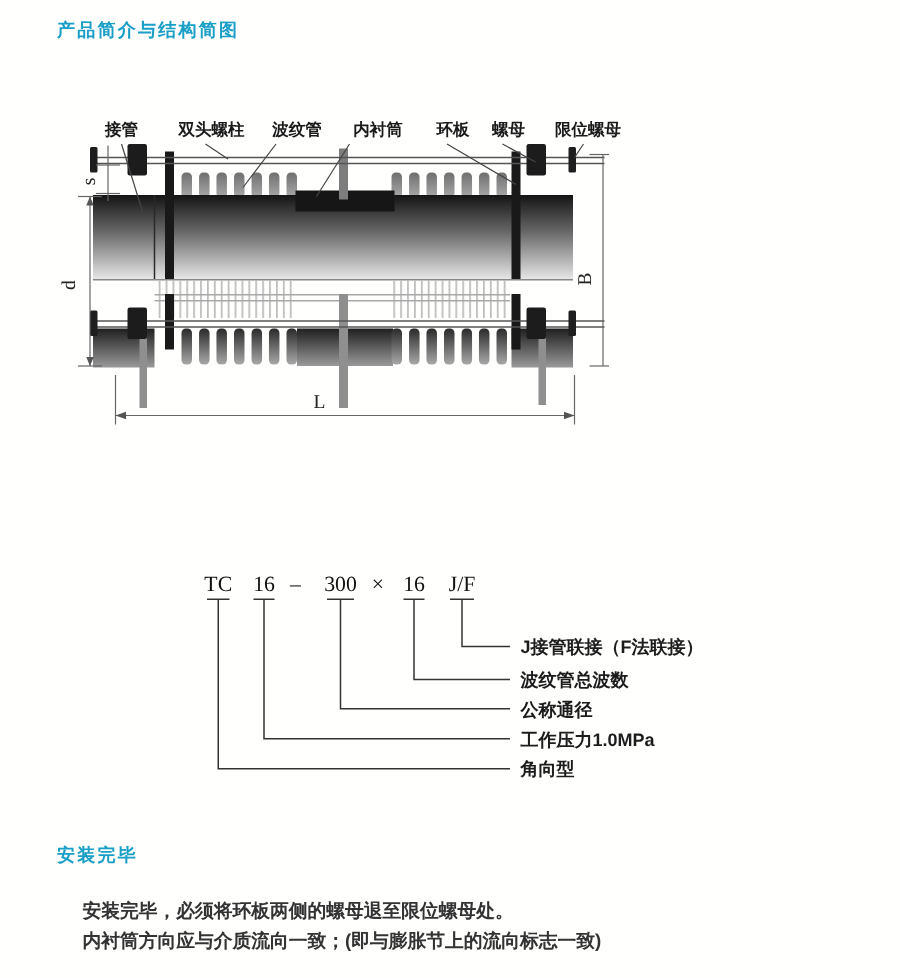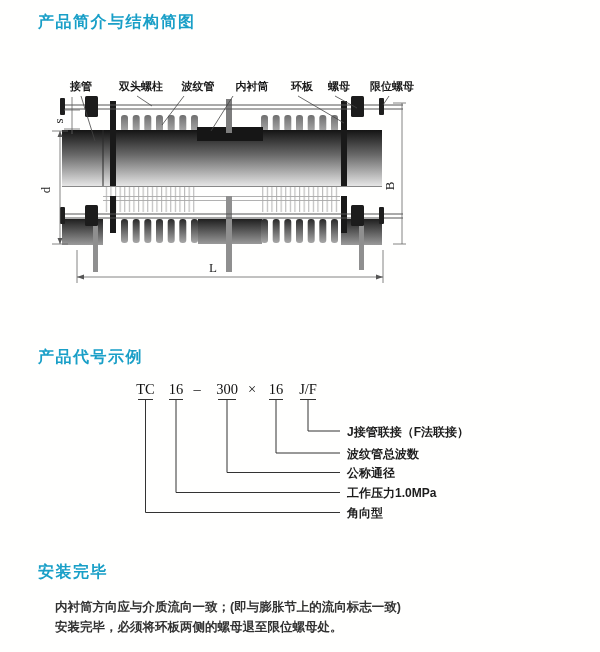--- a/index.html
+++ b/index.html
@@ -6,21 +6,21 @@
   .page{
     position:relative;
     width:600px;height:652px;
     background:#fffffe;
     overflow:hidden;
     font-family:"Liberation Sans","DejaVu Sans",sans-serif;
   }
   .hdg{
     position:absolute;
     font-weight:bold;
-    font-size:16px;
+    font-size:12px;
     letter-spacing:1.5px;
     color:#199fc7;
     white-space:nowrap;
   }
   .body-text{
     position:absolute;
     font-weight:bold;
     font-size:12.5px;
     line-height:20px;
     color:#333;
@@ -194,21 +194,20 @@
     <g>
       <line class="thin" x1="77" y1="250" x2="77" y2="283"></line>
       <line class="thin" x1="383" y1="250" x2="383" y2="283"></line>
       <line class="thin" x1="77" y1="277" x2="383" y2="277"></line>
       <path d="M77,277 l7,-2.5 l0,5 z" fill="#555"></path>
       <path d="M383,277 l-7,-2.5 l0,5 z" fill="#555"></path>
     </g>
     <text class="dim" x="213" y="272" text-anchor="middle">L</text>
   </svg>
 
-  <div class="hdg" style="left:38px;top:347px;">产品代号示例</div>
 
   <svg style="left:115px;top:374px;" width="370" height="154" viewBox="115 374 370 154">
 
     <text class="tok" x="145.5" y="394" text-anchor="middle">TC</text>
     <text class="tok" x="176" y="394" text-anchor="middle">16</text>
     <text class="tok" x="197" y="394" text-anchor="middle">–</text>
     <text class="tok" x="227" y="394" text-anchor="middle">300</text>
     <text class="tok" x="252" y="394" text-anchor="middle">×</text>
     <text class="tok" x="276" y="394" text-anchor="middle">16</text>
     <text class="tok" x="308" y="394" text-anchor="middle">J/F</text>
@@ -224,17 +223,17 @@
     <text class="ann" x="347" y="435.5">J接管联接（F法联接）</text>
     <text class="ann" x="347" y="457.5">波纹管总波数</text>
     <text class="ann" x="347" y="477">公称通径</text>
     <text class="ann" x="347" y="497">工作压力1.0MPa</text>
     <text class="ann" x="347" y="516.5">角向型</text>
   </svg>
 
   <div class="hdg" style="left:38px;top:562px;">安装完毕</div>
 
   <div class="body-text" style="left:55px;top:597px;">
+    <div>安装完毕，必须将环板两侧的螺母退至限位螺母处。</div>
     <div>内衬筒方向应与介质流向一致；(即与膨胀节上的流向标志一致)</div>
-    <div>安装完毕，必须将环板两侧的螺母退至限位螺母处。</div>
   </div>
 
 </div>
 
 </body></html>

